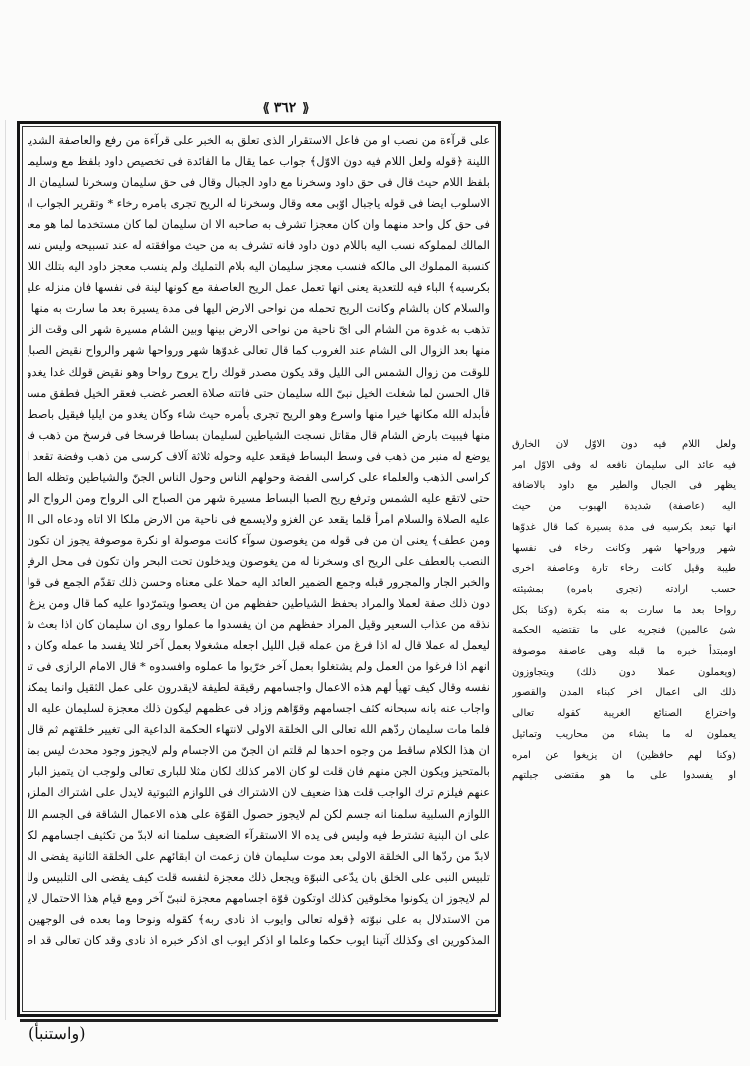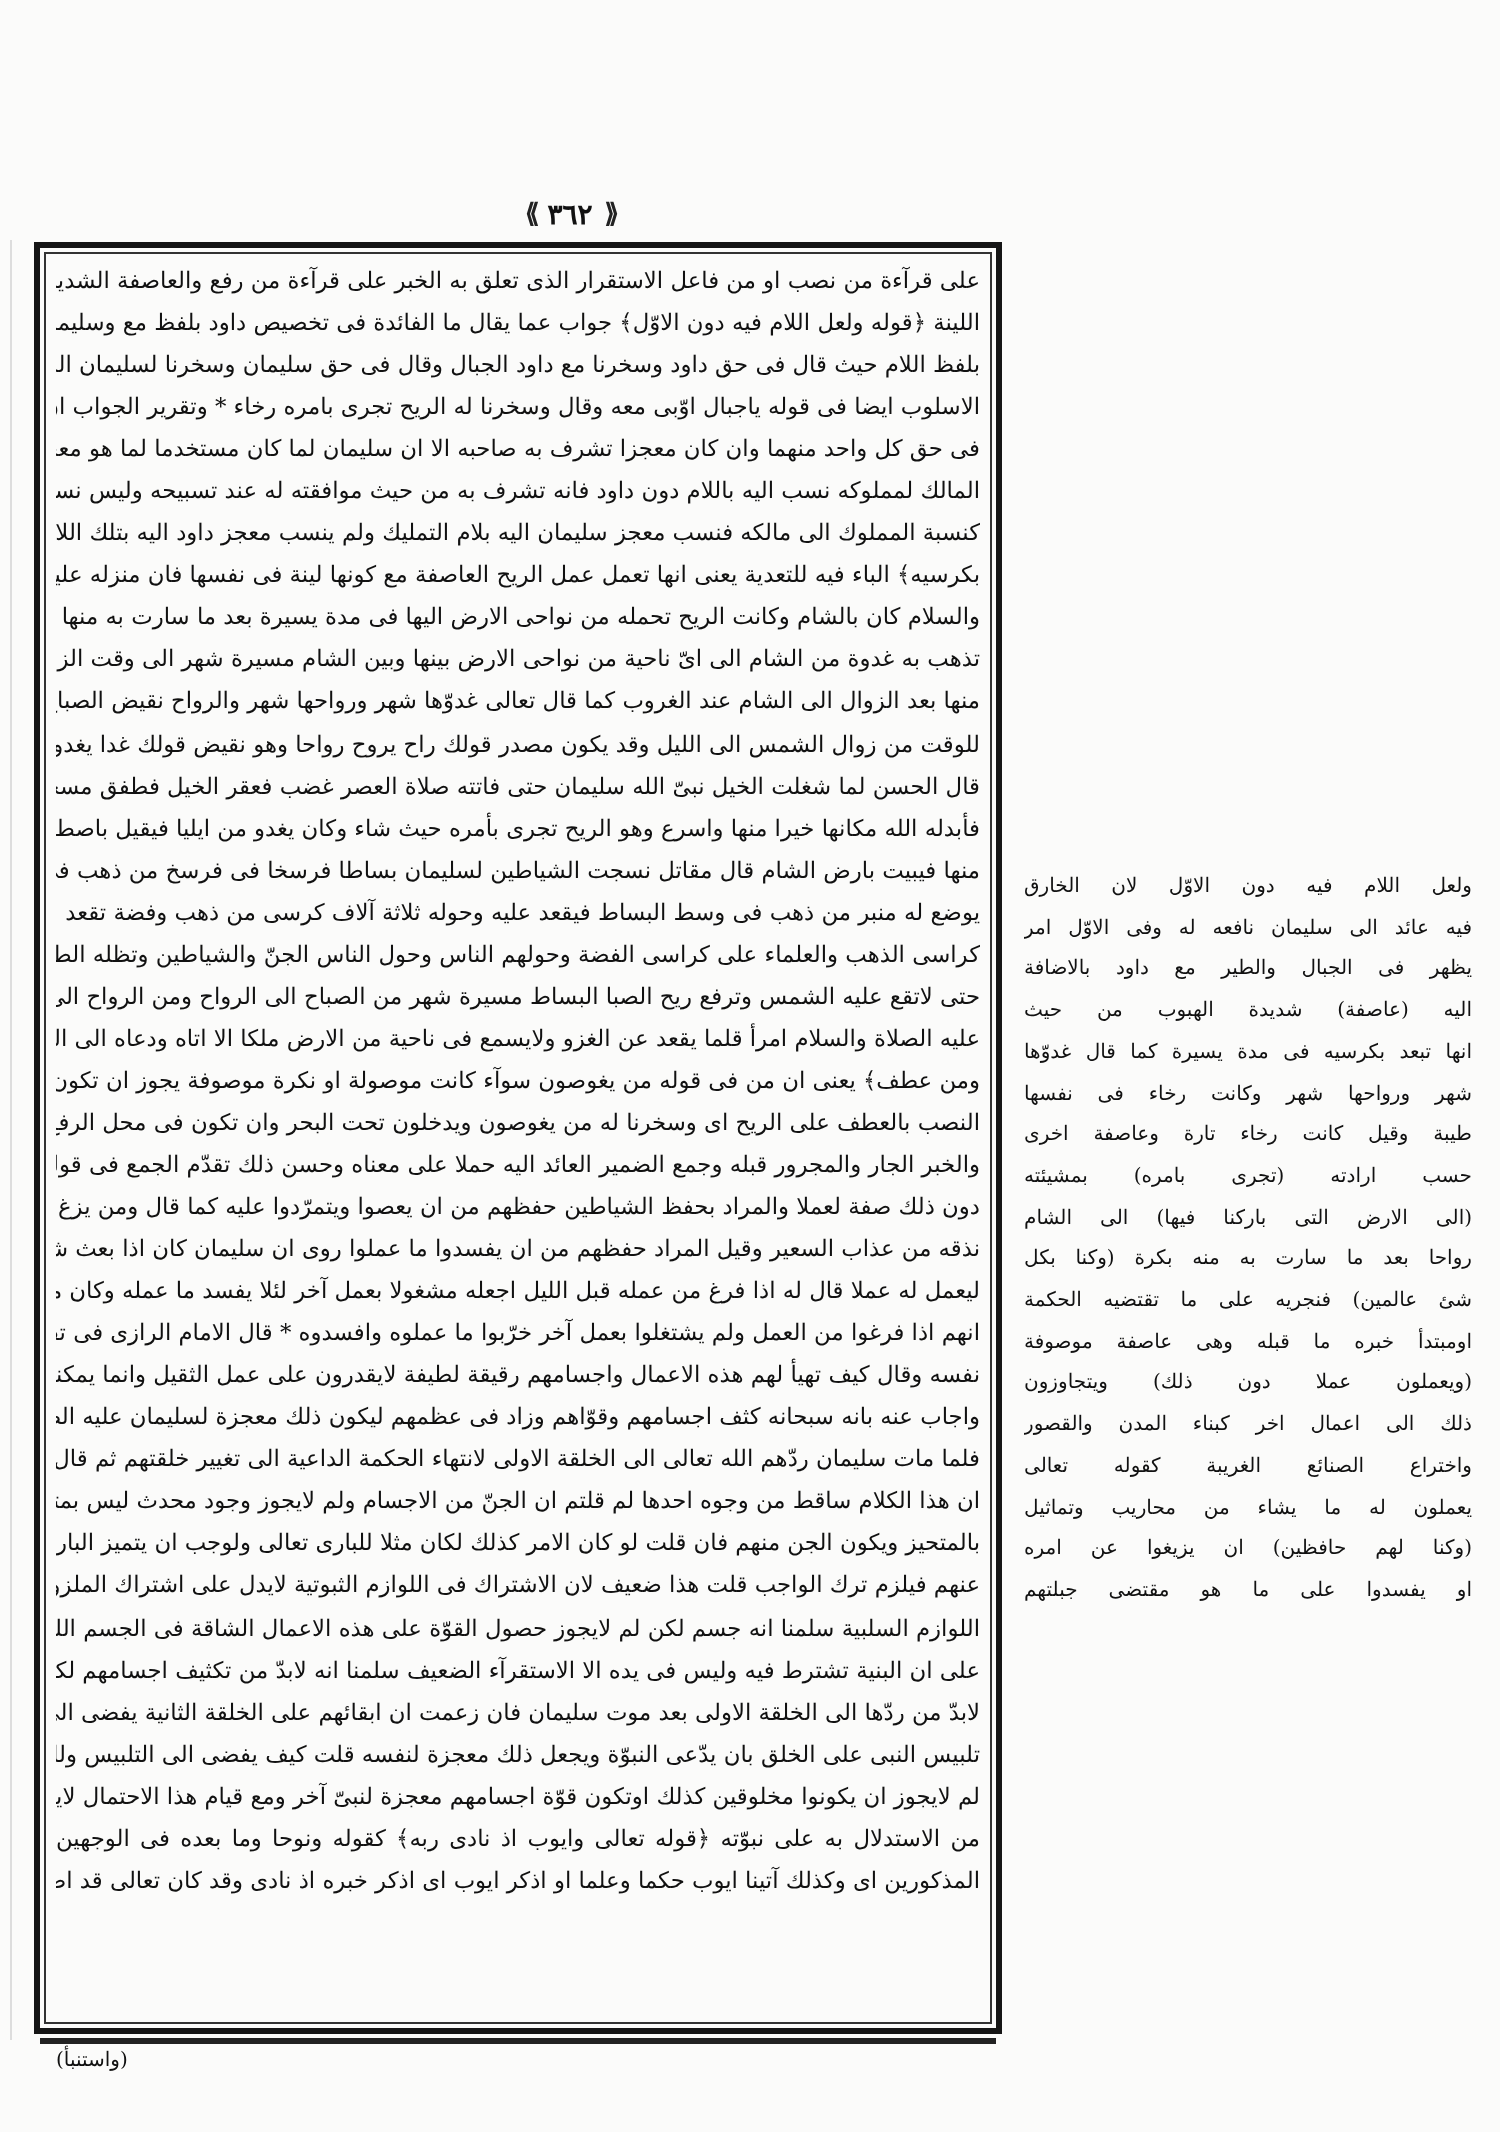--- a/index.html
+++ b/index.html
@@ -36,21 +36,21 @@
   .margin-note {
     position: absolute; left: 512px; top: 434px; width: 224px;
     direction: rtl; font-size: 10px; line-height: 20.7px;
   }
   .margin-note .line {
     display: block; white-space: nowrap; overflow: hidden;
     text-align: justify; text-align-last: justify;
   }
   .catchword {
     position: absolute; left: 28px; top: 1024px;
-    direction: rtl; font-size: 10px;
+    direction: rtl; font-size: 16px;
   }
   .side-rule {
     position: absolute; left: 5px; top: 120px; width: 1px; height: 900px; background: #ddd;
   }
 </style>
 </head>
 <body>
 
 <div class="side-rule"></div>
 
@@ -106,21 +106,20 @@
 
 <div class="margin-note" id="margin-note">
     <span class="line">ولعل اللام فيه دون الاوّل لان الخارق</span>
     <span class="line">فيه عائد الى سليمان نافعه له وفى الاوّل امر</span>
     <span class="line">يظهر فى الجبال والطير مع داود بالاضافة</span>
     <span class="line">اليه (عاصفة) شديدة الهبوب من حيث</span>
     <span class="line">انها تبعد بكرسيه فى مدة يسيرة كما قال غدوّها</span>
     <span class="line">شهر ورواحها شهر وكانت رخاء فى نفسها</span>
     <span class="line">طيبة وقيل كانت رخاء تارة وعاصفة اخرى</span>
     <span class="line">حسب ارادته (تجرى بامره) بمشيئته</span>
-    <span class="line">(الى الارض التى باركنا فيها) الى الشام</span>
     <span class="line">رواحا بعد ما سارت به منه بكرة (وكنا بكل</span>
     <span class="line">شئ عالمين) فنجريه على ما تقتضيه الحكمة</span>
     <span class="line">اومبتدأ خبره ما قبله وهى عاصفة موصوفة</span>
     <span class="line">(ويعملون عملا دون ذلك) ويتجاوزون</span>
     <span class="line">ذلك الى اعمال اخر كبناء المدن والقصور</span>
     <span class="line">واختراع الصنائع الغريبة كقوله تعالى</span>
     <span class="line">يعملون له ما يشاء من محاريب وتماثيل</span>
     <span class="line">(وكنا لهم حافظين) ان يزيغوا عن امره</span>
     <span class="line">او يفسدوا على ما هو مقتضى جبلتهم</span>
   </div>

